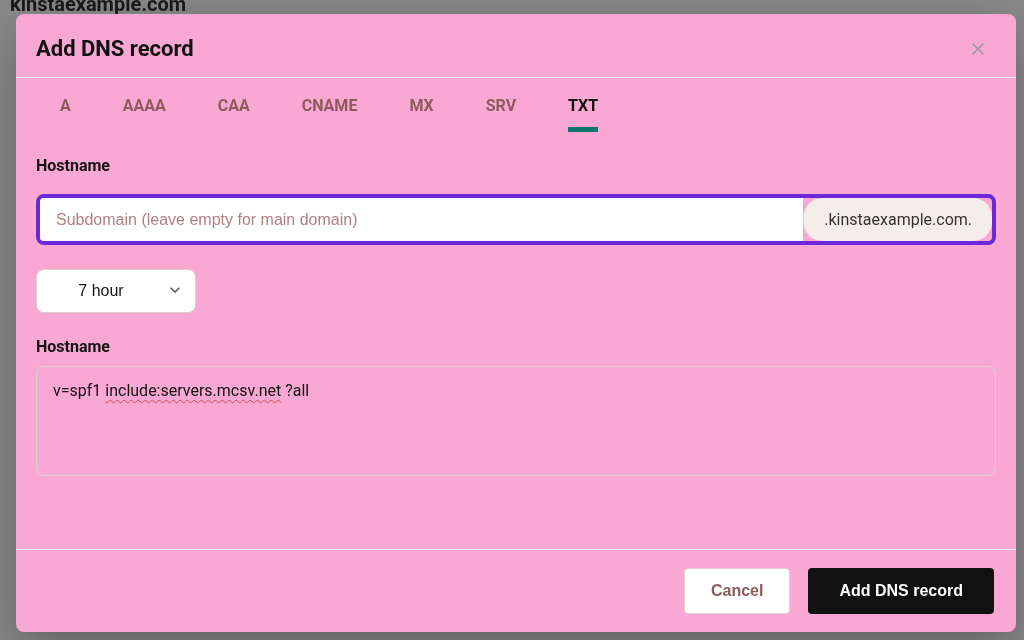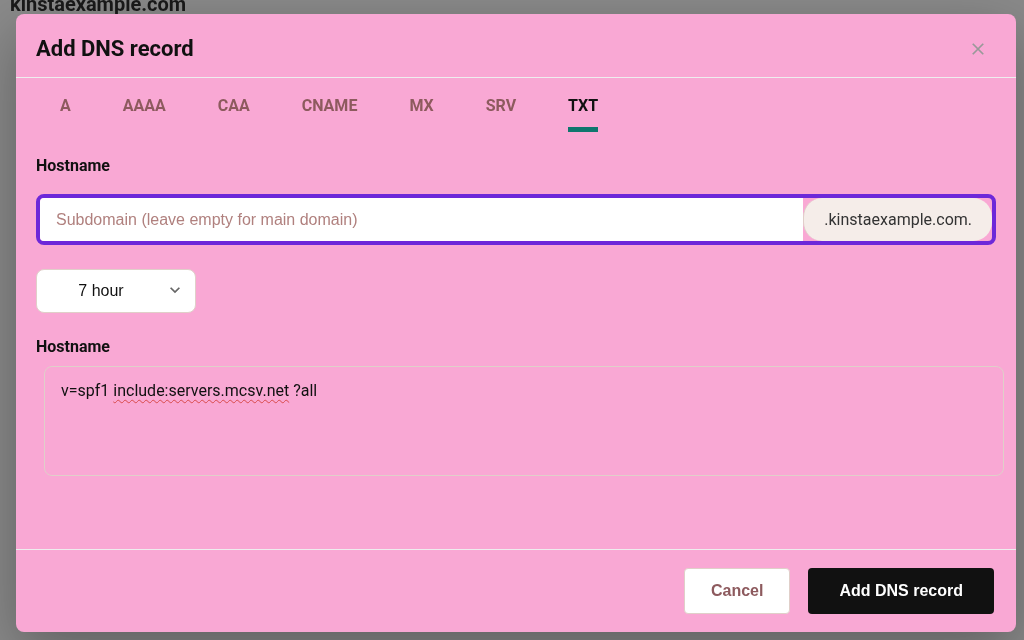--- a/index.html
+++ b/index.html
@@ -141,21 +141,20 @@
       width: 100%;
       border: 1px solid #e0cfc9;
       border-radius: 8px;
       padding: 14px 16px;
       font-size: 16px;
       color: #111;
       resize: vertical;
       min-height: 110px;
       outline: none;
       font-family: inherit;
-      margin-left: 8px;
     }
     .spell-underline {
       text-decoration: underline wavy #d84a4a;
       text-decoration-thickness: 1px;
       text-underline-offset: 3px;
     }
     .modal-footer {
       border-top: 1px solid #eee;
       padding: 18px 22px;
       display: flex;

